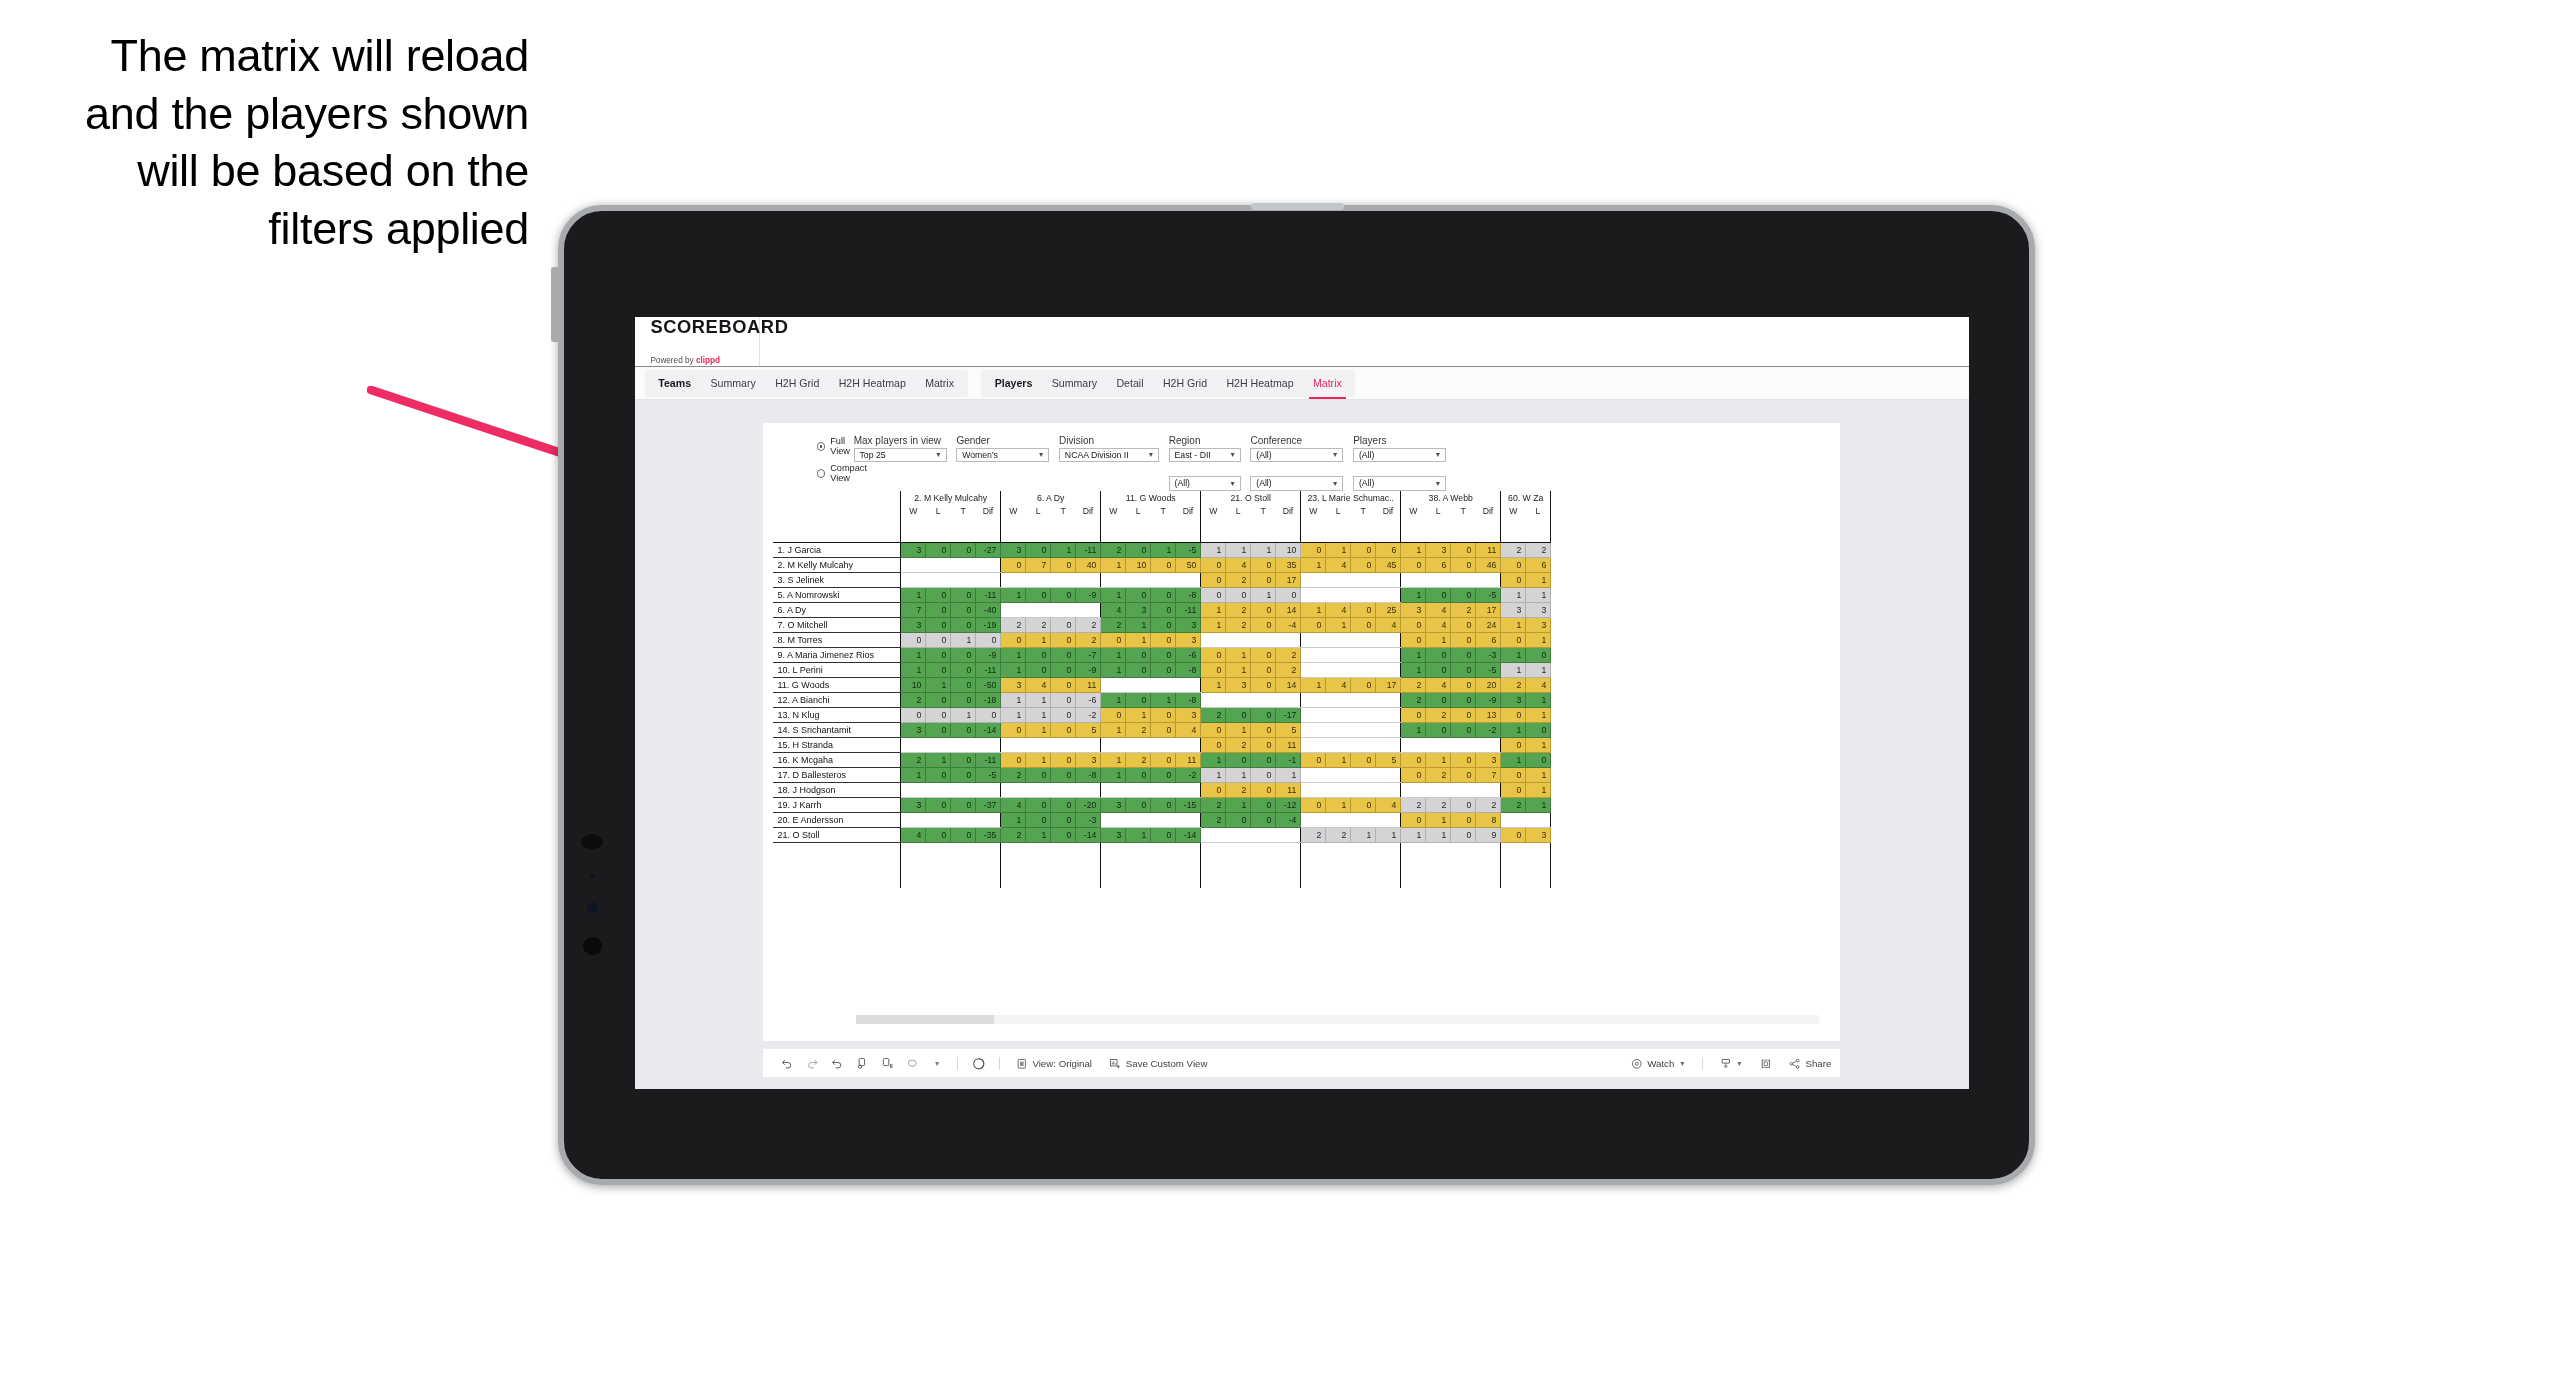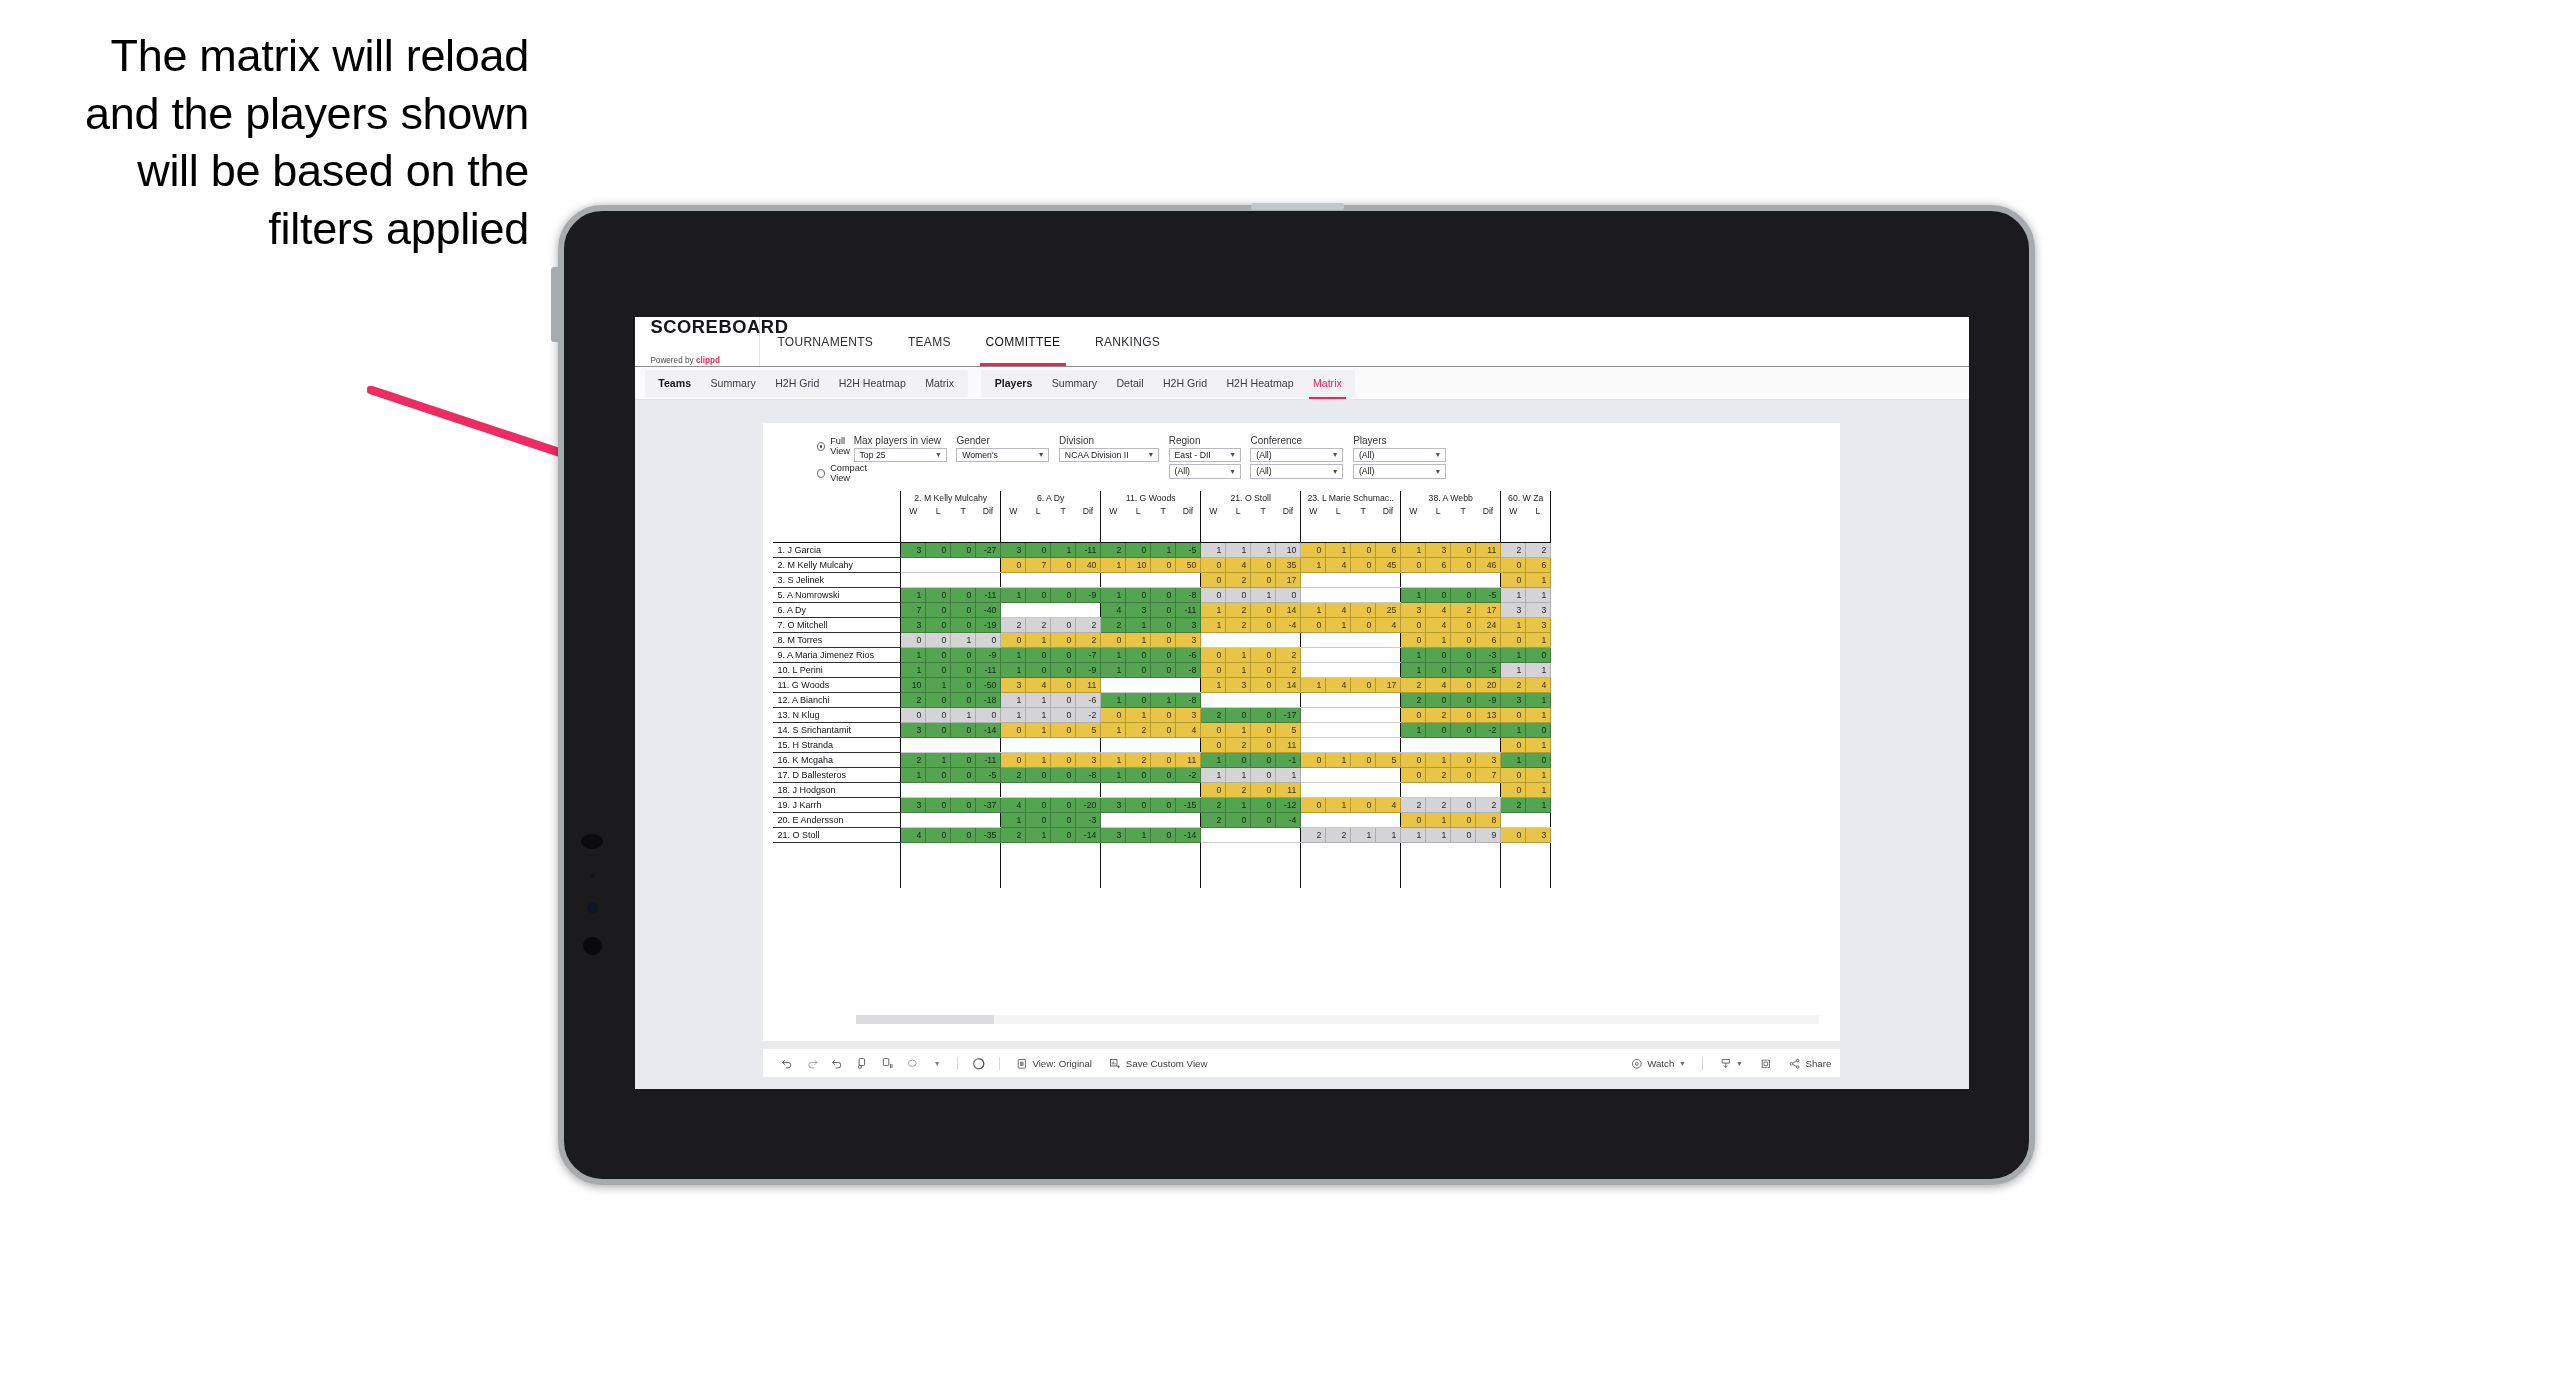--- a/index.html
+++ b/index.html
@@ -135,21 +135,21 @@
     width: 2.9px; height: 2.9px; border-radius: 50%; background: #3a3a3f;
   }
   .radio-label { font-size: 9.2px; color: #1f1f24; }
 
   .fgroup { margin-right: 9.7px; }
   .fgroup .flabel { font-size: 10px; color: #35353b; margin-bottom: 2px; }
   .fsel {
     height: 14.5px; background: #fff; border: 1px solid #b9b9bf;
     display: flex; align-items: center; justify-content: space-between;
     padding: 0 3.9px 0 4.8px; font-size: 8.7px; color: #17171b; cursor: pointer;
-    margin-bottom: 2px;
+    margin-bottom: 14px;
   }
   .fsel .caret { font-size: 6.8px; color: #4e4e54; margin-left: 5.8px; }
   .w-maxp { width: 93px; }
   .w-gender { width: 93px; }
   .w-div { width: 100px; }
   .w-reg { width: 72px; }
   .w-conf { width: 93px; }
   .w-play { width: 93px; }
 
   
@@ -249,26 +249,20 @@
   <div class="cam-dot" id="cam4"></div>
 
   <div id="viewport">
 
     <div id="appbar">
       <div id="brand">
         <div id="brand-name">SCOREBOARD</div>
         <div id="brand-sub">
           <span>Powered by </span><b>clippd</b>
         </div>
-      </div>
-      <div id="mainnav">
-        <div class="nav-item">TOURNAMENTS</div>
-        <div class="nav-item">TEAMS</div>
-        <div class="nav-item active">COMMITTEE</div>
-        <div class="nav-item">RANKINGS</div>
       </div>
     </div>
 
     <div id="subnav">
       <div class="subgroup">
         <div class="sub-item head">Teams</div>
         <div class="sub-item">Summary</div>
         <div class="sub-item">H2H Grid</div>
         <div class="sub-item">H2H Heatmap</div>
         <div class="sub-item">Matrix</div>

